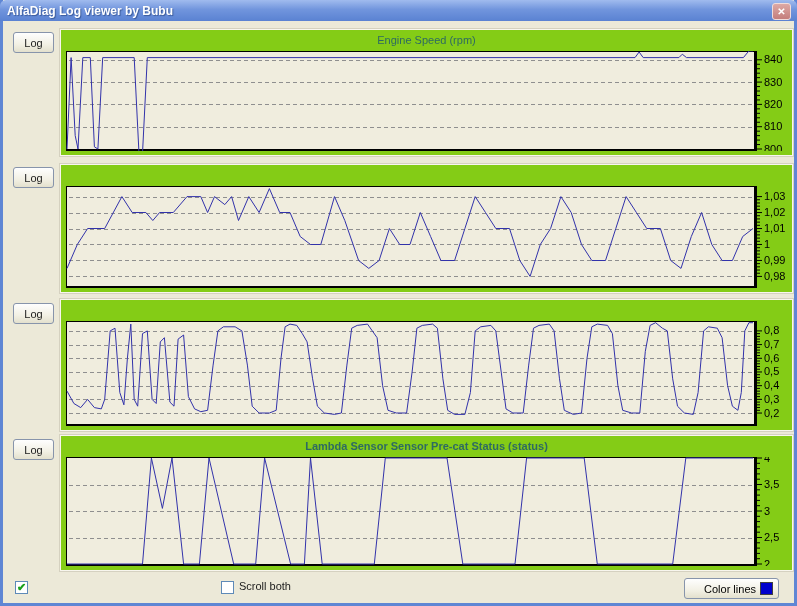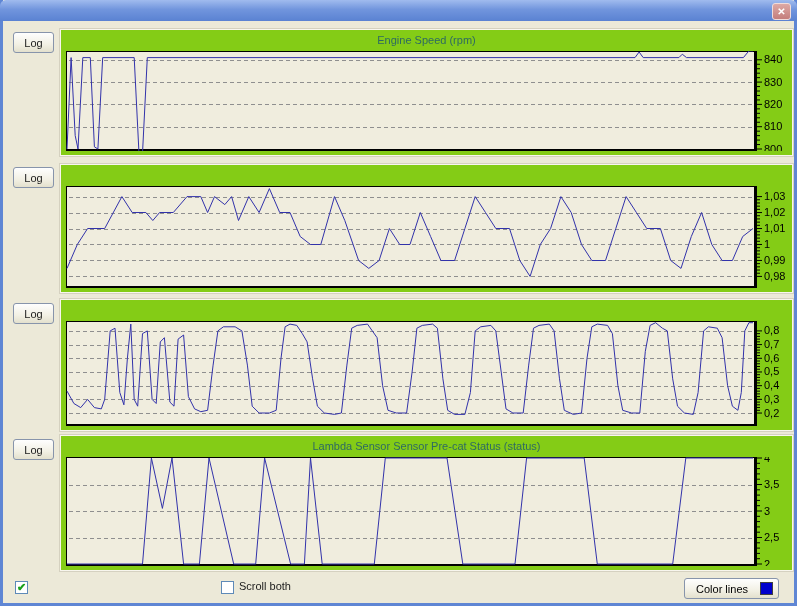--- a/index.html
+++ b/index.html
@@ -27,29 +27,30 @@
   .chart-title{height:20px;line-height:20px;text-align:center;font-size:11px;}
   .plot-wrap{position:absolute;left:5px;top:21px;right:1px;bottom:4px;}
   #footer{position:absolute;left:0;top:577px;width:791px;height:24px;font-size:11px;color:#1c1c1c;}
   .chk{position:absolute;width:13px;height:13px;background:#ffffff;border:1px solid #5e8ab8;
     box-sizing:border-box;display:flex;align-items:center;justify-content:center;cursor:pointer;}
   .chk .mark{color:#1ba11b;font-size:11px;font-weight:bold;line-height:1;margin-top:-1px;}
   .chk-label{position:absolute;top:3px;white-space:nowrap;}
   #color-lines-btn{position:absolute;left:681px;top:1px;width:95px;height:21px;
     background:linear-gradient(180deg,#fefefe 0%,#f2f0e4 60%,#e3e0cd 100%);
     border:1px solid #8794ab;border-radius:3px;font-size:11px;
-    display:flex;align-items:center;justify-content:flex-end;gap:12px;
+    display:flex;align-items:center;justify-content:flex-end;gap:4px;
     padding:0 5px;box-sizing:border-box;cursor:pointer;}
   #color-swatch{width:13px;height:13px;border:1px solid #404040;box-sizing:border-box;}
 </style>
 </head>
 <body>
 
 <div id="window">
   <div id="titlebar">
+    <span id="title-text">AlfaDiag Log viewer by Bubu</span>
     <div id="close-btn">
       <span>✕</span>
     </div>
   </div>
 
   <button class="log-btn" style="top:32px;">Log</button>
   <button class="log-btn" style="top:167px;">Log</button>
   <button class="log-btn" style="top:303px;">Log</button>
   <button class="log-btn" style="top:439px;">Log</button>
 
@@ -194,21 +195,21 @@
           <line x1="691" y1="83.83221476510067" x2="694" y2="83.83221476510067" stroke="#000000" stroke-width="1"></line>
           <line x1="691" y1="86.57046979865771" x2="694" y2="86.57046979865771" stroke="#000000" stroke-width="1"></line>
           <line x1="691" y1="89.30872483221476" x2="694" y2="89.30872483221476" stroke="#000000" stroke-width="1"></line>
           <line x1="691" y1="92.04697986577182" x2="696" y2="92.04697986577182" stroke="#000000" stroke-width="1"></line>
           <text x="698" y="95.54697986577182" font-size="11" fill="#000000" font-family="&quot;Liberation Sans&quot;, sans-serif">0,2</text>
           <polyline points="1.0,70.1 7.9,82.5 14.7,86.6 21.6,78.4 28.4,86.6 35.3,87.9 38.7,78.4 44.2,9.9 49.0,7.2 53.8,71.5 57.9,83.8 61.4,37.3 64.8,3.1 68.2,78.4 71.7,85.2 76.5,12.6 81.3,9.9 86.1,78.4 90.2,82.5 94.3,20.9 98.4,16.7 103.9,81.1 108.0,85.2 112.1,18.1 117.6,14.0 122.4,75.6 128.6,87.9 134.8,90.7 141.6,89.3 147.1,44.1 151.9,9.9 157.4,5.8 169.1,5.8 175.9,9.9 181.4,44.1 186.2,85.2 193.1,92.0 203.4,92.0 210.2,89.3 215.0,37.3 219.1,5.8 224.0,3.1 230.8,4.4 236.3,12.6 241.1,20.9 246.6,57.8 251.4,85.2 258.3,92.0 268.5,93.4 275.4,92.0 280.9,44.1 285.7,7.2 291.2,4.4 301.5,3.1 306.3,9.9 311.1,16.7 316.6,64.7 322.0,89.3 330.3,92.0 340.6,92.0 346.1,51.0 350.9,7.2 356.3,4.4 366.6,3.1 371.4,7.2 376.9,57.8 381.7,89.3 388.6,93.4 398.9,93.4 404.4,71.5 409.2,9.9 414.7,5.8 424.9,4.4 429.8,9.9 435.2,51.0 440.0,87.9 446.9,92.0 457.2,92.0 462.7,44.1 467.5,7.2 473.0,4.4 483.3,3.1 488.1,9.9 493.5,57.8 498.3,89.3 507.3,93.4 515.5,92.0 521.0,37.3 525.8,5.8 531.3,3.1 541.6,4.4 546.4,12.6 551.9,64.7 556.7,89.3 565.6,92.0 573.8,92.0 579.3,30.4 584.1,4.4 589.6,1.7 596.4,7.2 601.3,9.9 606.7,57.8 611.5,85.2 618.4,92.0 627.3,93.4 632.1,71.5 637.6,9.9 642.4,5.8 651.3,7.2 656.1,16.7 661.6,64.7 666.4,85.2 671.9,89.3 675.3,71.5 678.8,9.9 682.9,1.7 687.0,1.7" fill="none" stroke="#3232aa" stroke-width="1"></polyline>
         </svg></div>
   </div>
 
   <div class="panel" style="top:435px;height:136px;">
-    <div class="chart-title" style="color: rgb(46, 106, 98);">Lambda Sensor Sensor Pre-cat Status (status)</div>
+    <div class="chart-title" style="color: rgb(46, 106, 98); font-weight: bold;">Lambda Sensor Sensor Pre-cat Status (status)</div>
     <div class="plot-wrap"><svg width="725" height="109">
           <rect x="0" y="0" width="691" height="109" fill="#f0edde"></rect>
           <line x1="3" y1="28.5" x2="687" y2="28.5" stroke="#8f8f8f" stroke-width="1" stroke-dasharray="4 3"></line>
           <line x1="3" y1="54.5" x2="687" y2="54.5" stroke="#8f8f8f" stroke-width="1" stroke-dasharray="4 3"></line>
           <line x1="3" y1="81.5" x2="687" y2="81.5" stroke="#8f8f8f" stroke-width="1" stroke-dasharray="4 3"></line>
           <line x1="0.5" y1="0" x2="0.5" y2="109" stroke="#000000" stroke-width="1"></line>
           <line x1="0" y1="0.5" x2="691" y2="0.5" stroke="#000000" stroke-width="1"></line>
           <line x1="0" y1="108" x2="691" y2="108" stroke="#000000" stroke-width="2"></line>
           <rect x="688" y="0" width="3" height="109" fill="#000000"></rect>
           <line x1="691" y1="1" x2="696" y2="1" stroke="#000000" stroke-width="1"></line>

